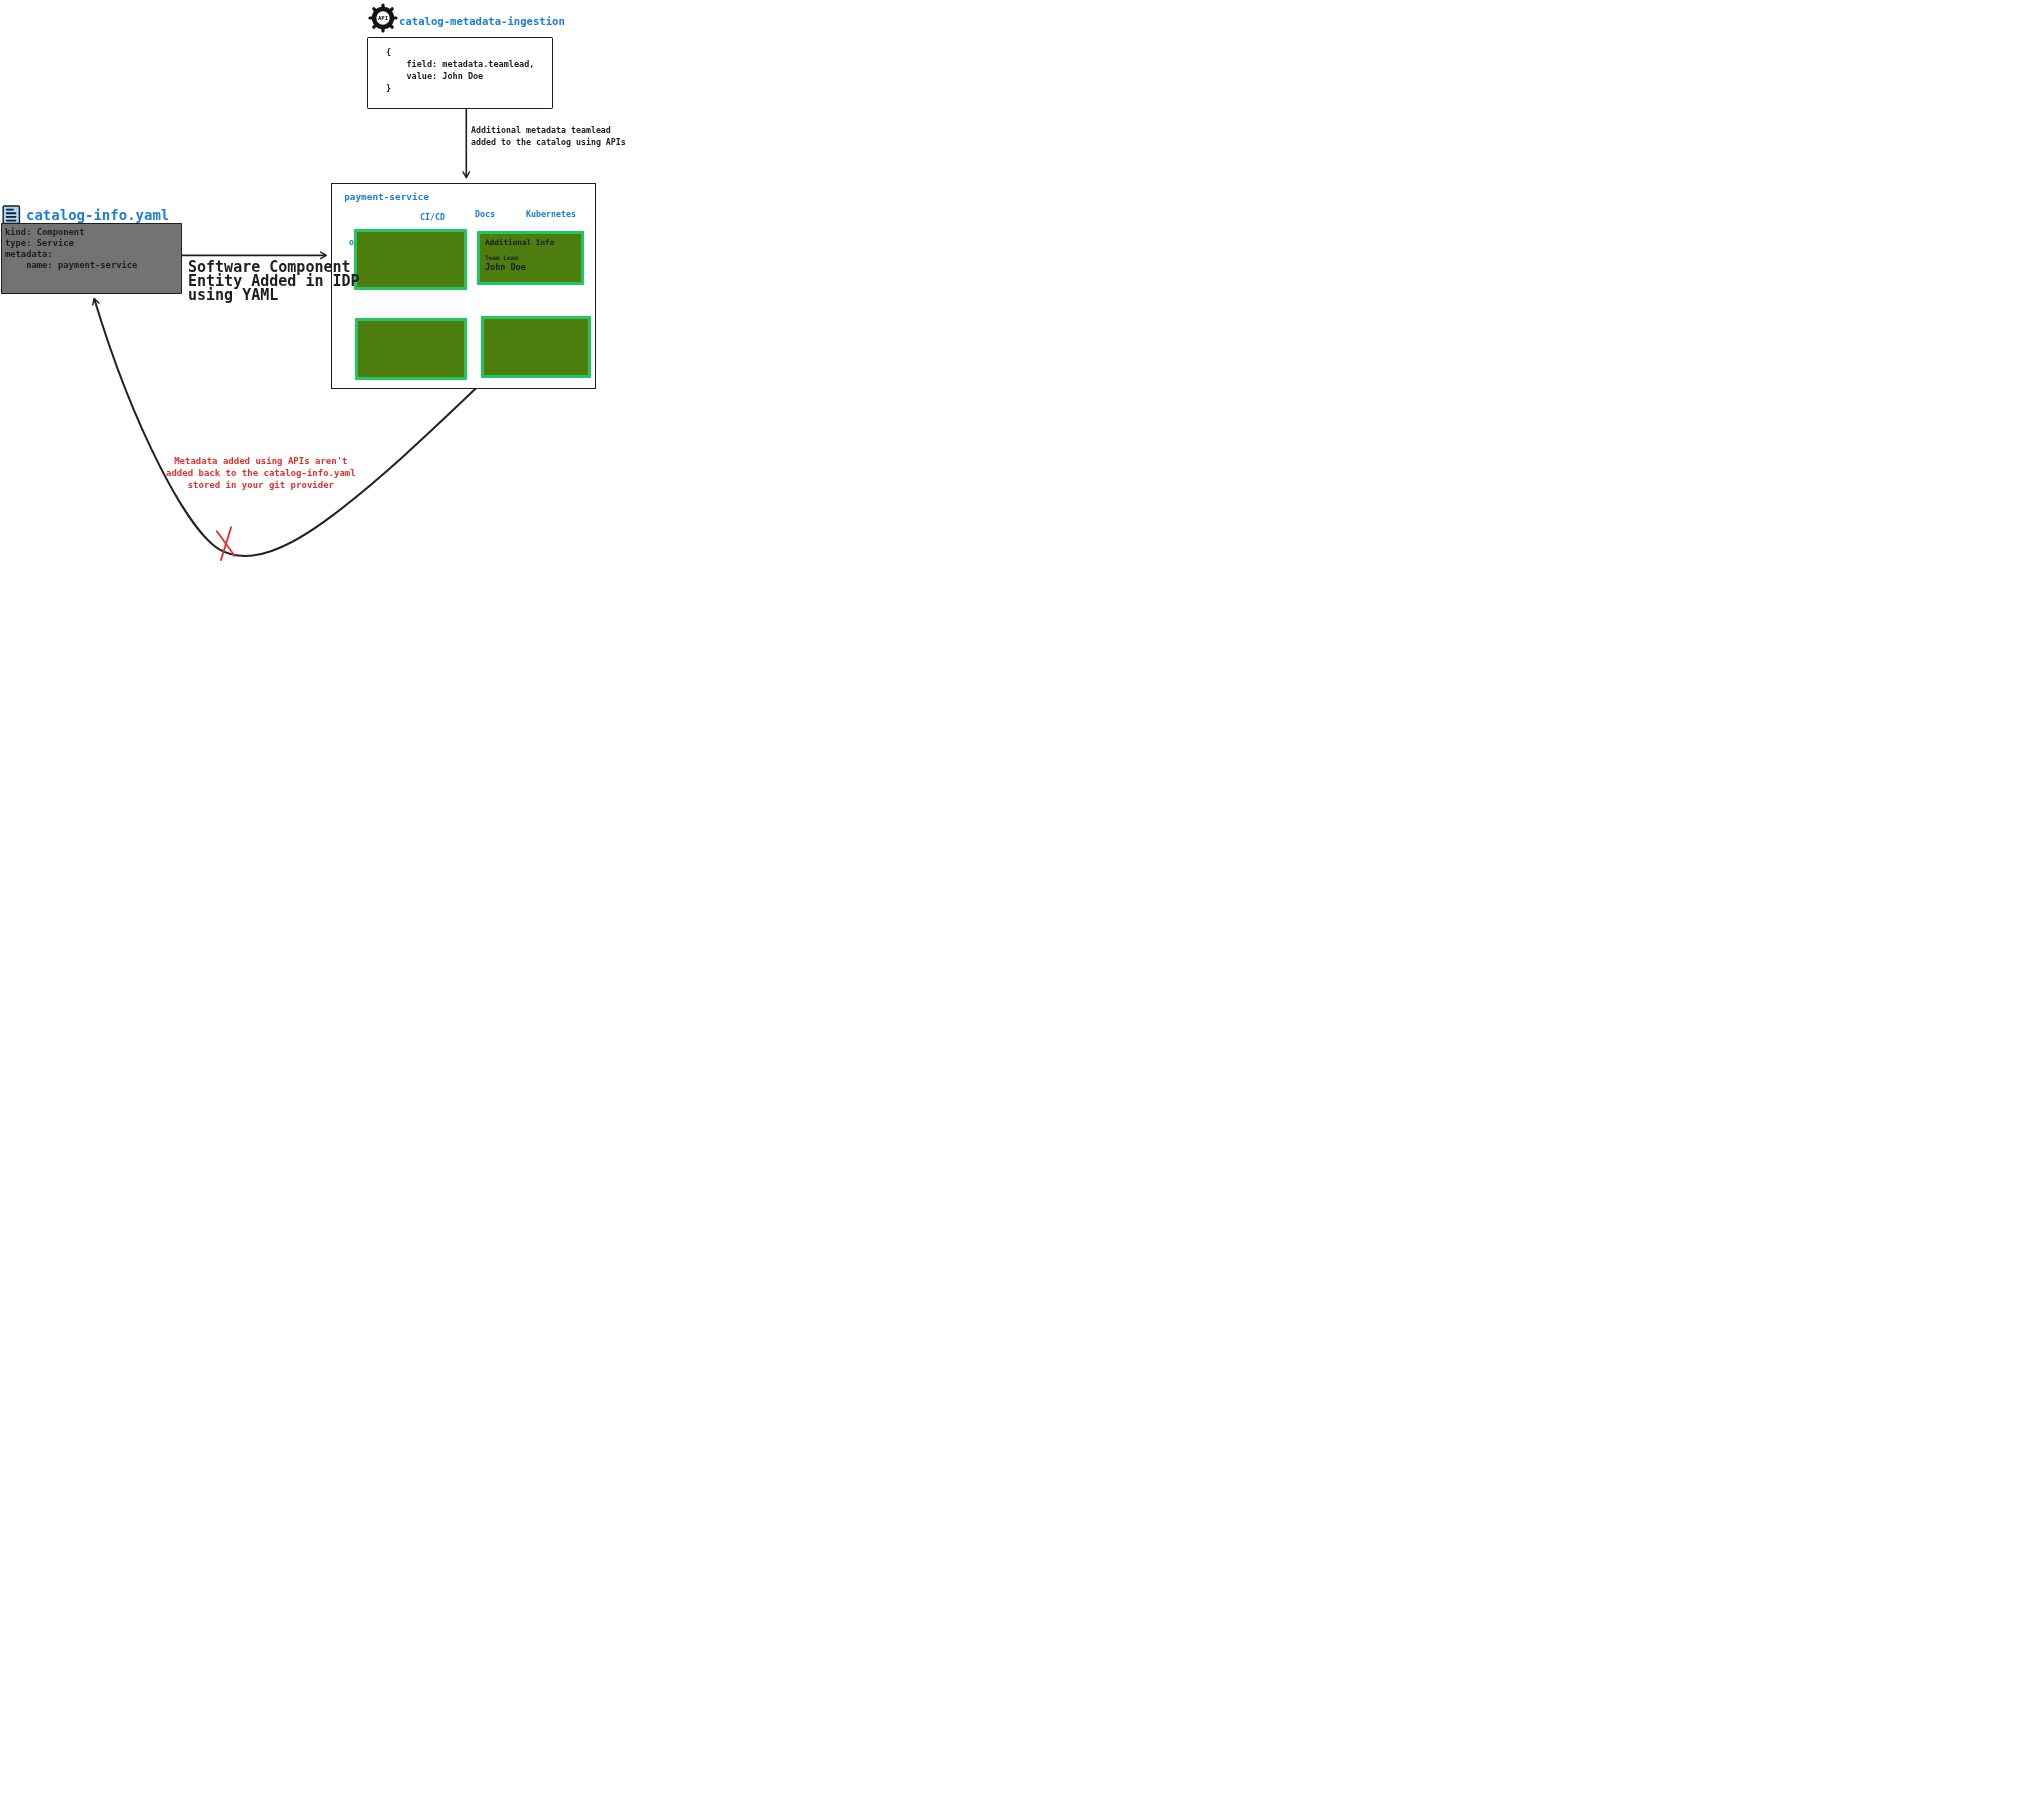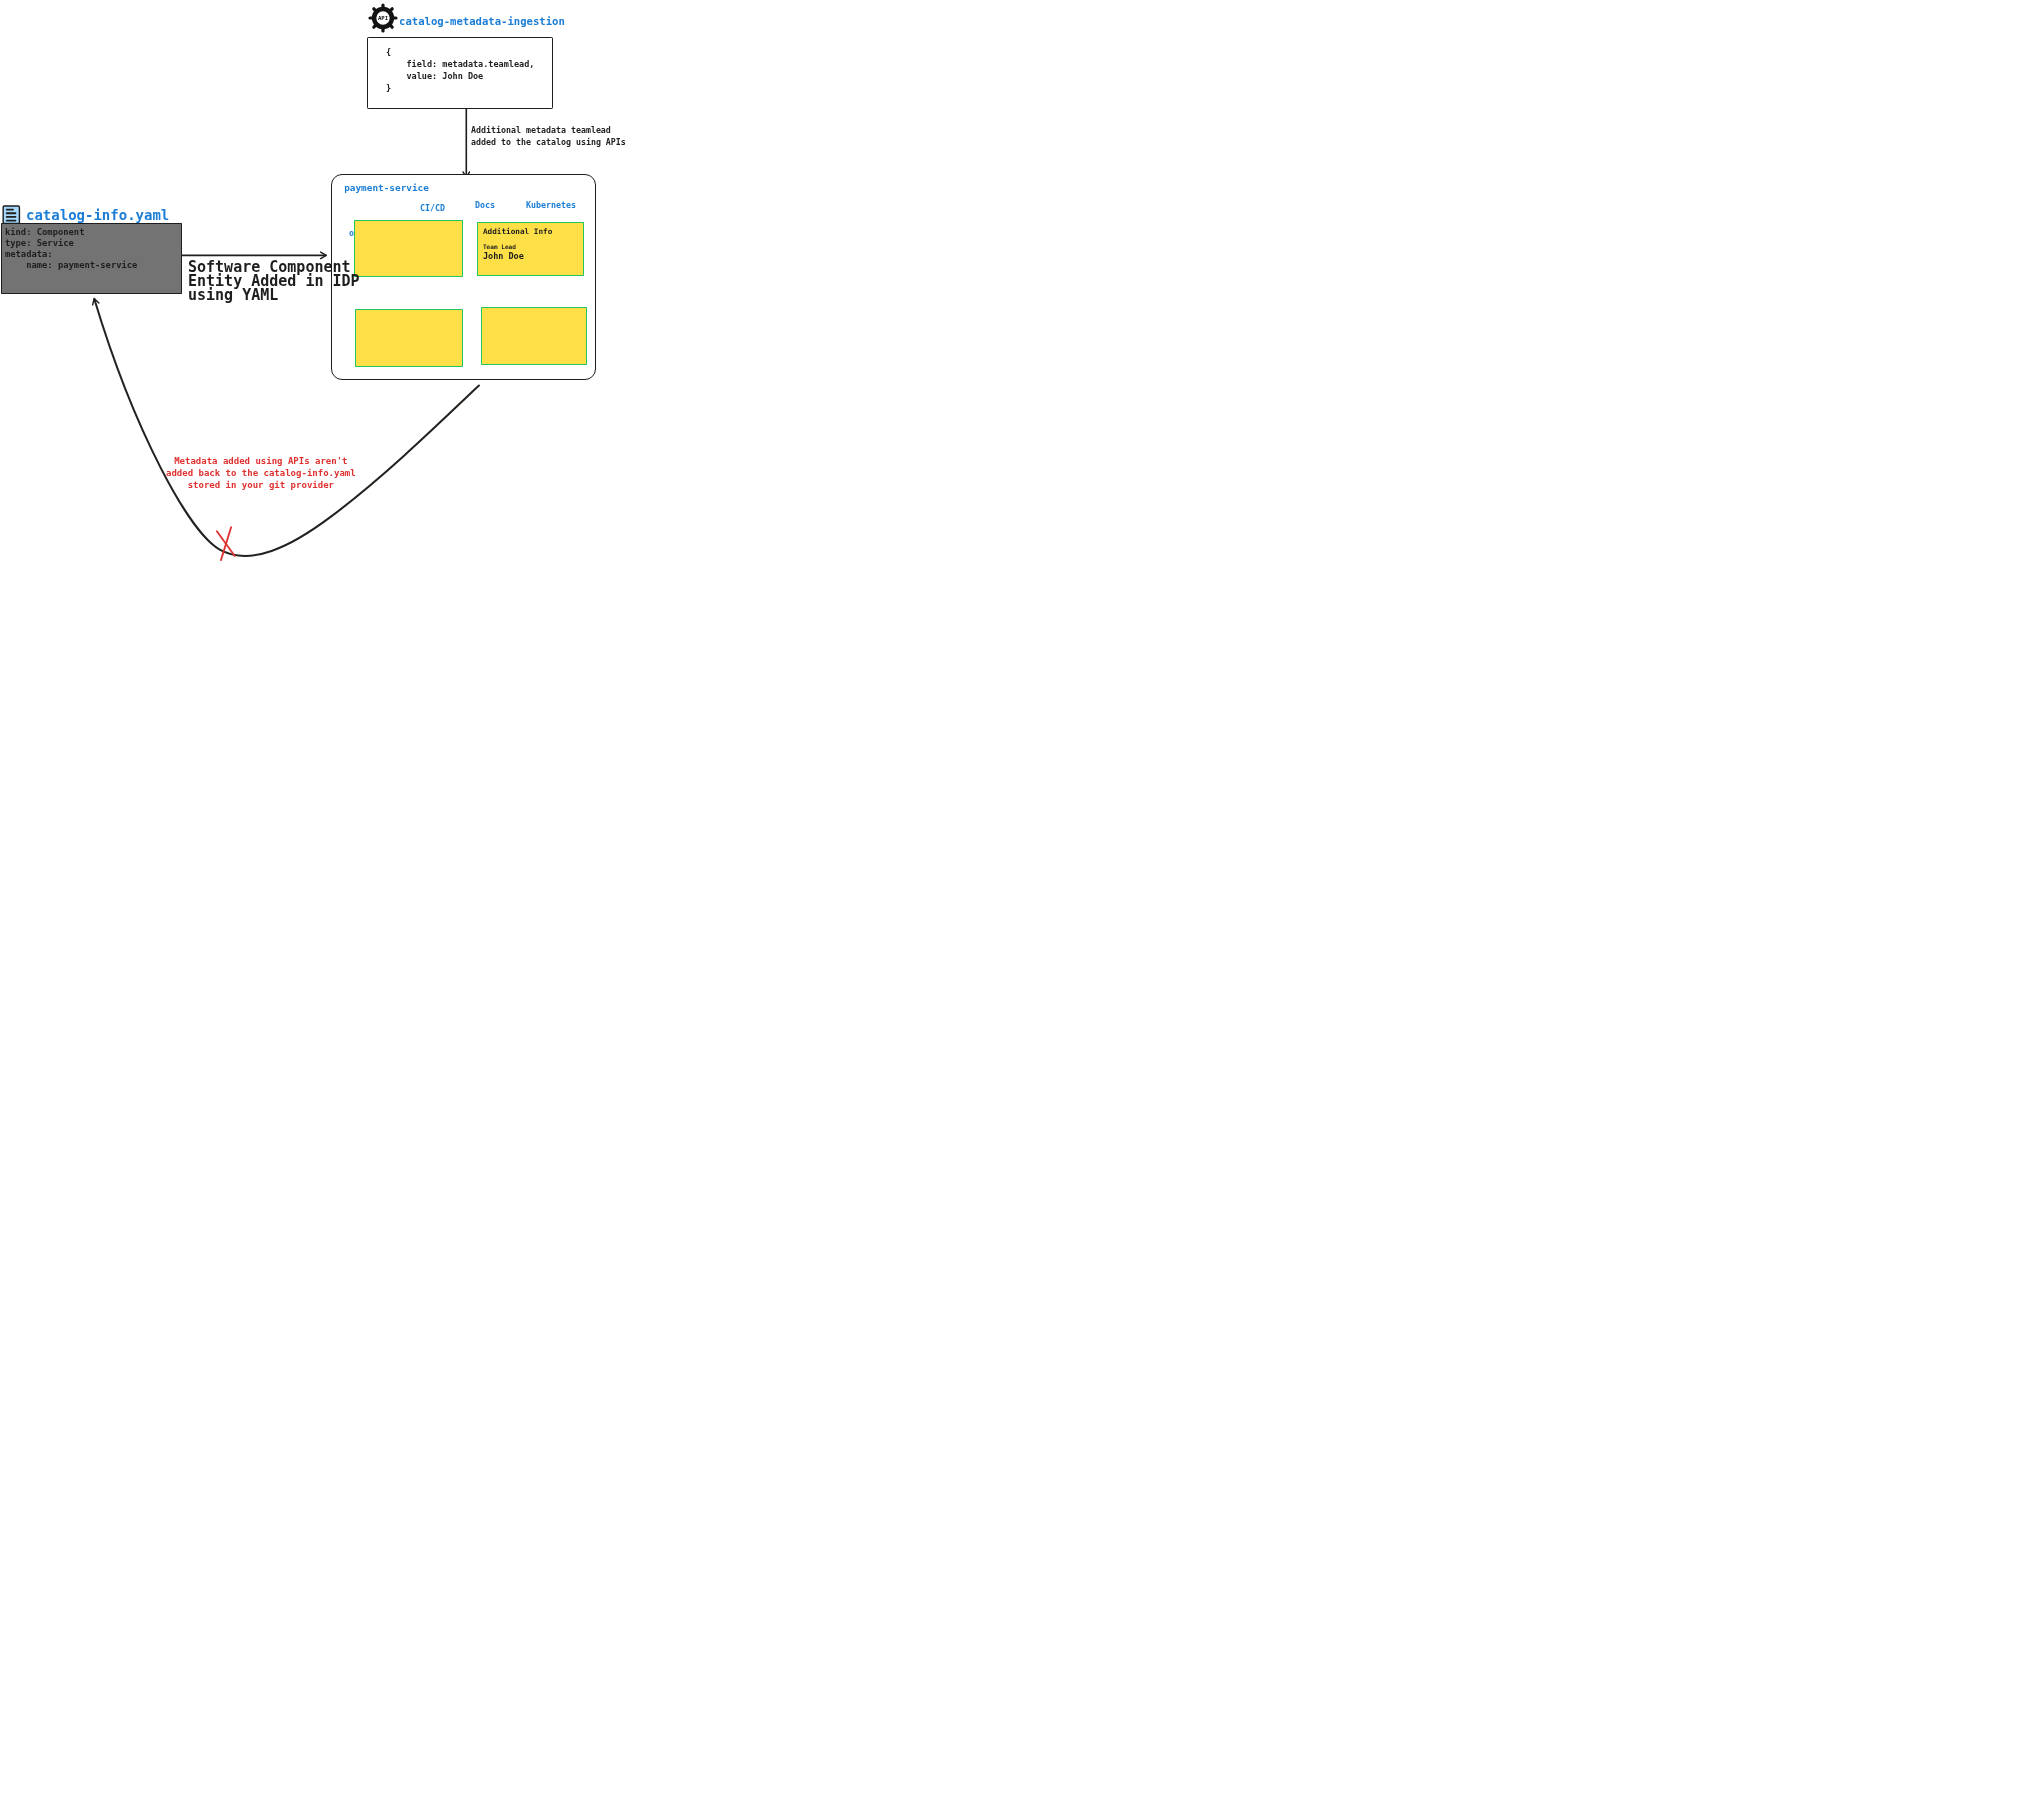--- a/index.html
+++ b/index.html
@@ -14,28 +14,28 @@
   #svg-layer{position:absolute;left:0;top:0;width:638px;height:562px;pointer-events:none;}
 
   
   #api-gear{left:368px;top:3.3px;width:30px;height:30px;}
   #api-title{left:399px;top:14.7px;font-size:10.6px;}
   #json-box{left:367px;top:37px;width:184px;height:70px;border:1.4px solid #1e1e1e;border-radius:1.2px;background:#fff;}
   #json-code{padding:9.4px 0 0 18px;font-size:8.5px;line-height:11.8px;font-weight:bold;}
   #ingestion-label{left:471px;top:125px;font-size:8.3px;line-height:11.8px;}
 
   
-  #idp-box{left:331px;top:174px;width:263px;height:204px;border:1.4px solid #1e1e1e;border-radius:11px;background:#fff;}
+  #idp-box{left:331px;top:183px;width:263px;height:204px;border:1.4px solid #1e1e1e;border-radius:0;background:#fff;}
   #idp-title{left:12.2px;top:6.5px;font-size:9.4px;}
   .tab{position:absolute;font-size:8.3px;font-weight:bold;color:#1c7ed6;}
   #tab-overview{left:17px;top:28px;margin-top:25px;}
   #tab-cicd{left:88px;top:28px;}
   #tab-docs{left:143px;top:25px;}
   #tab-kubernetes{left:194px;top:25px;text-align:center;}
-  .panel{position:absolute;border:1px solid #22c55e;border-radius:0.8px;background:#fde047;}
+  .panel{position:absolute;border:3px solid #22c55e;border-radius:0.8px;background:#4d7c0f;}
   #overview-panel{left:21.6px;top:45px;width:107px;height:55px;}
   #docs-panel{left:145px;top:47px;width:107px;height:54px;padding:4.1px 4.9px;box-sizing:border-box;}
   #bl-panel{left:23px;top:134px;width:106px;height:56px;}
   #br-panel{left:149px;top:132px;width:104px;height:56px;}
   #docs-heading{font-size:7.7px;font-weight:bold;}
   #docs-field-label{font-size:6.1px;font-weight:bold;margin-top:7px;}
   #docs-field-value{font-size:8.5px;font-weight:bold;margin-top:1.2px;}
 
   
   #file-icon{left:2.4px;top:205px;width:19px;height:19.5px;}

